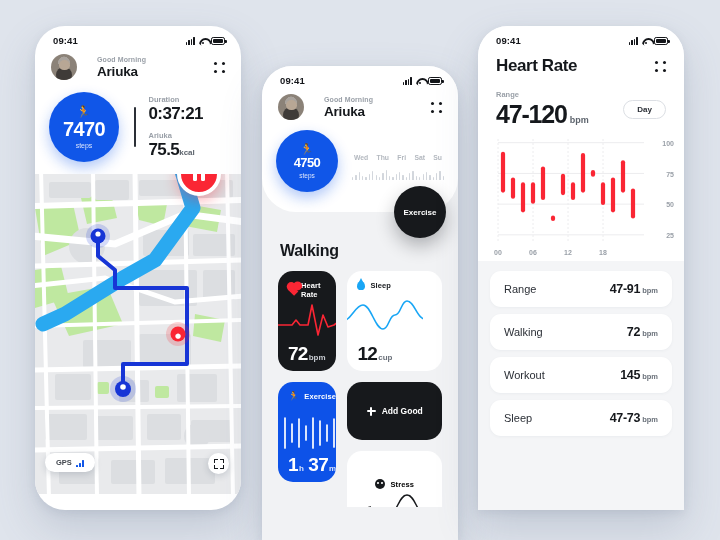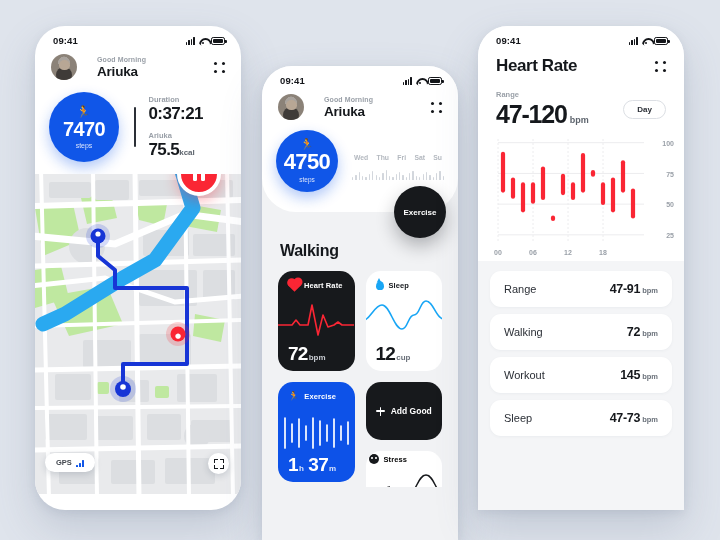--- a/index.html
+++ b/index.html
@@ -116,21 +116,21 @@
   .crn.bl{left:5.5px;bottom:5.5px;border-right:0;border-top:0;}
   .crn.br{right:5.5px;bottom:5.5px;border-left:0;border-top:0;}
 
   
   #phone-mid { background: #f1f2f4; }
   .m-top { background:#fff; border-radius: 0 0 34px 34px; padding-bottom: 20px; position: relative; }
   .m-head { display:flex; align-items:center; padding: 6px 16px 0 16px; }
   .m-head .gridmenu { margin-left:auto; }
   .m-row { display:flex; align-items:flex-start; padding: 10px 14px 0 14px; }
   .ring-mid { width: 62px; height: 62px; }
-  .ring-mid .num { font-size: 22px; }
+  .ring-mid .num { font-size: 13px; }
   .ring-mid .runico { font-size: 11px; }
   .ring-mid .lbl { font-size: 6.5px; }
   .weekwrap { margin-left: 14px; margin-top: 24px; flex: 1; }
   .weekdays { display:flex; justify-content: space-between; font-size: 6.8px; color:#b3b8bf; font-weight:bold; padding: 0 2px 0 2px;}
   .weekbars { display:flex; align-items:flex-end; justify-content: space-between; height: 12px; margin-top: 7px; }
   .weekbars i { width: 1.3px; background: #d3d7dd; border-radius: .6px; display:block; }
   .fab {
     position: absolute; right: 12px; bottom: -26px;
     width: 52px; height: 52px; border-radius: 50%;
     background: #17191c; color: #fff;
@@ -165,21 +165,21 @@
   .card-graph { position:absolute; left:0; right:0; top: 28px; }
   .addcard {
     background:#17191c; border-radius:15px; height:58px;
     display:flex; align-items:center; justify-content:center; gap:6px;
     color:#fff; font-size:8.5px; font-weight:bold; cursor:pointer;
   }
   .plus { position:relative; width:9px; height:9px; }
   .plus::before,.plus::after{content:"";position:absolute;background:#fff;border-radius:1px;}
   .plus::before{left:0;top:3.8px;width:9px;height:1.4px;}
   .plus::after{top:0;left:3.8px;height:9px;width:1.4px;}
-  .card-stress { background:#fff; border-radius:15px 15px 0 0; height:36px; padding:3px; overflow:hidden; position:relative;}
+  .card-stress { background:#fff; border-radius:15px 15px 0 0; height:46px; padding:28px; overflow:hidden; position:relative;}
 
   
   #phone-right { background: #f4f5f7; }
   .r-top { background:#fff; padding-bottom: 14px; }
   .r-head { display:flex; align-items:center; padding: 8px 18px 0 18px; }
   .r-title { font-size: 17px; font-weight:bold; color:#15181c; letter-spacing:-.4px;}
   .r-head .gridmenu { margin-left:auto; }
   .r-range { padding: 14px 18px 0 18px; display:flex; align-items:flex-start; }
   .r-range-lbl { font-size:7.5px; color:#9aa0a8; font-weight:bold;}
   .r-range-val { font-size: 25px; font-weight:bold; color:#15181c; letter-spacing:-1.2px; line-height:1.05; margin-top:2px;}

